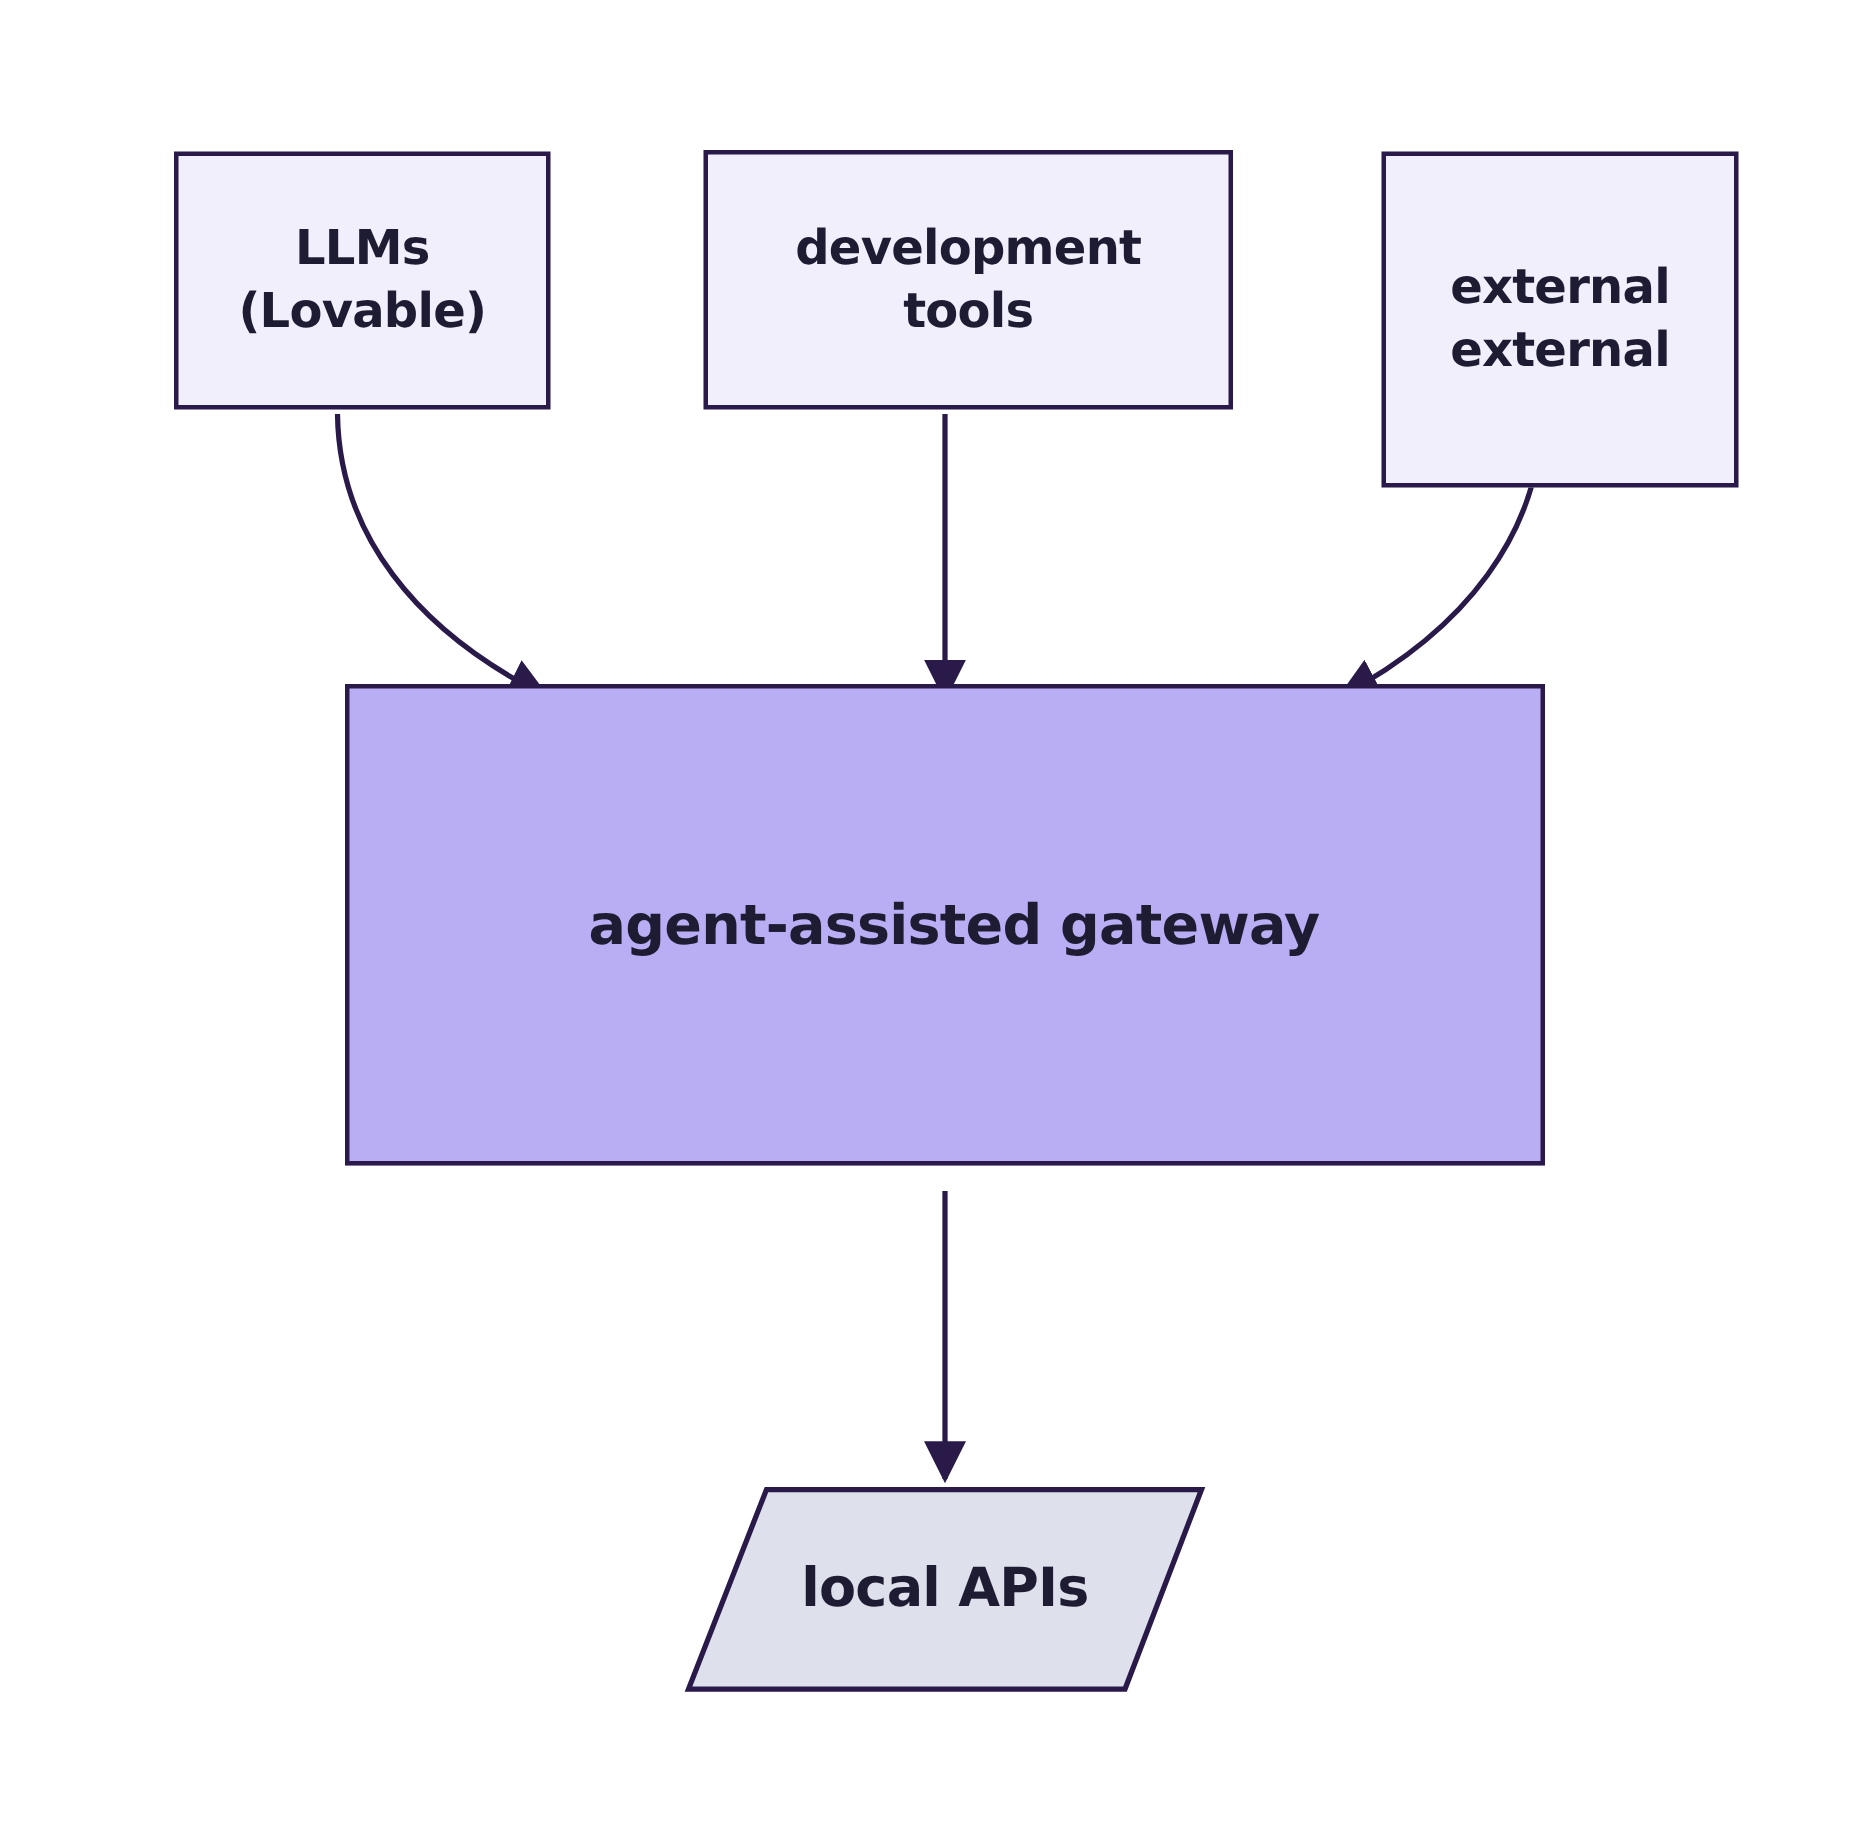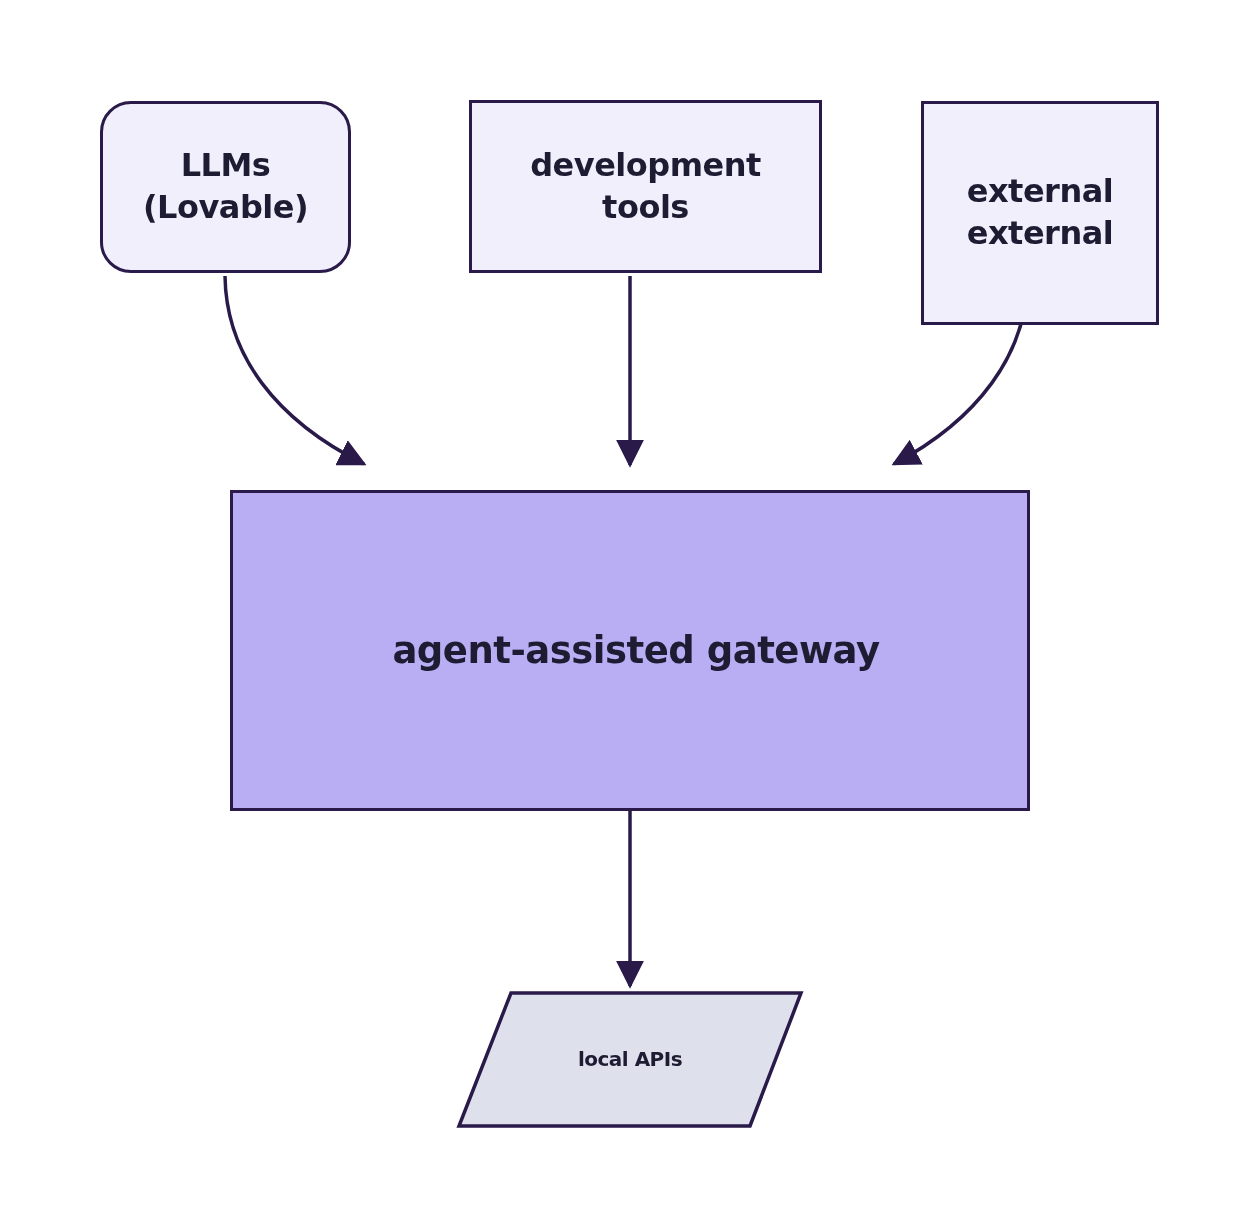--- a/index.html
+++ b/index.html
@@ -48,36 +48,36 @@
     font-weight: 700;
     text-align: center;
     letter-spacing: -0.5px;
   }
   .node .line { display: block; }
   .box {
     background: var(--fill-light);
     font-size: 32px;
     line-height: 1.3;
   }
-  .box-llms     { left: 100px; top: 101px; width: 251px; height: 172px; border-radius: 31px; }
+  .box-llms     { left: 116px; top: 101px; width: 251px; height: 172px; }
   .box-devtools { left: 469px; top: 100px; width: 353px; height: 173px; }
   .box-external { left: 909px; top: 101px; width: 238px; height: 224px; margin-left: 12px; }
   .gateway {
-    left: 230px; top: 490px; width: 800px; height: 321px;
+    left: 230px; top: 456px; width: 800px; height: 321px;
     background: var(--fill-gateway);
     font-size: 37px;
     padding-left: 12px;
   }
   .para-label {
     position: absolute;
     left: 630px; top: 1059px;
     transform: translate(-50%, -50%);
     color: var(--text);
     font-weight: 700;
-    font-size: 20px;
+    font-size: 36px;
     letter-spacing: -0.5px;
     white-space: nowrap;
   }
 </style>
 </head>
 <body>
 
 <div class="canvas">
 
   <svg class="edges" viewBox="0 0 1248 1228" xmlns="http://www.w3.org/2000/svg">

